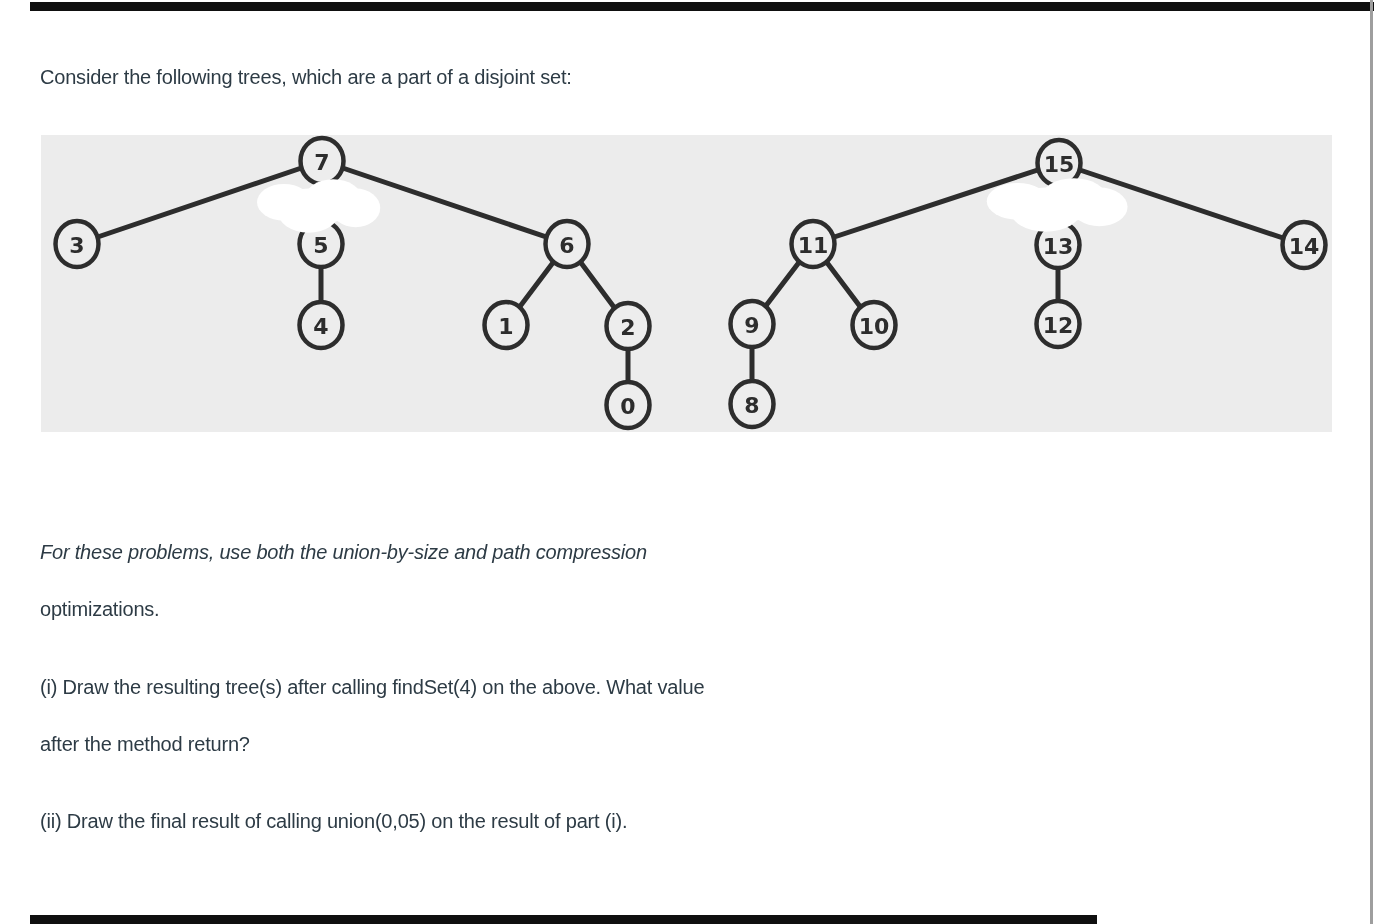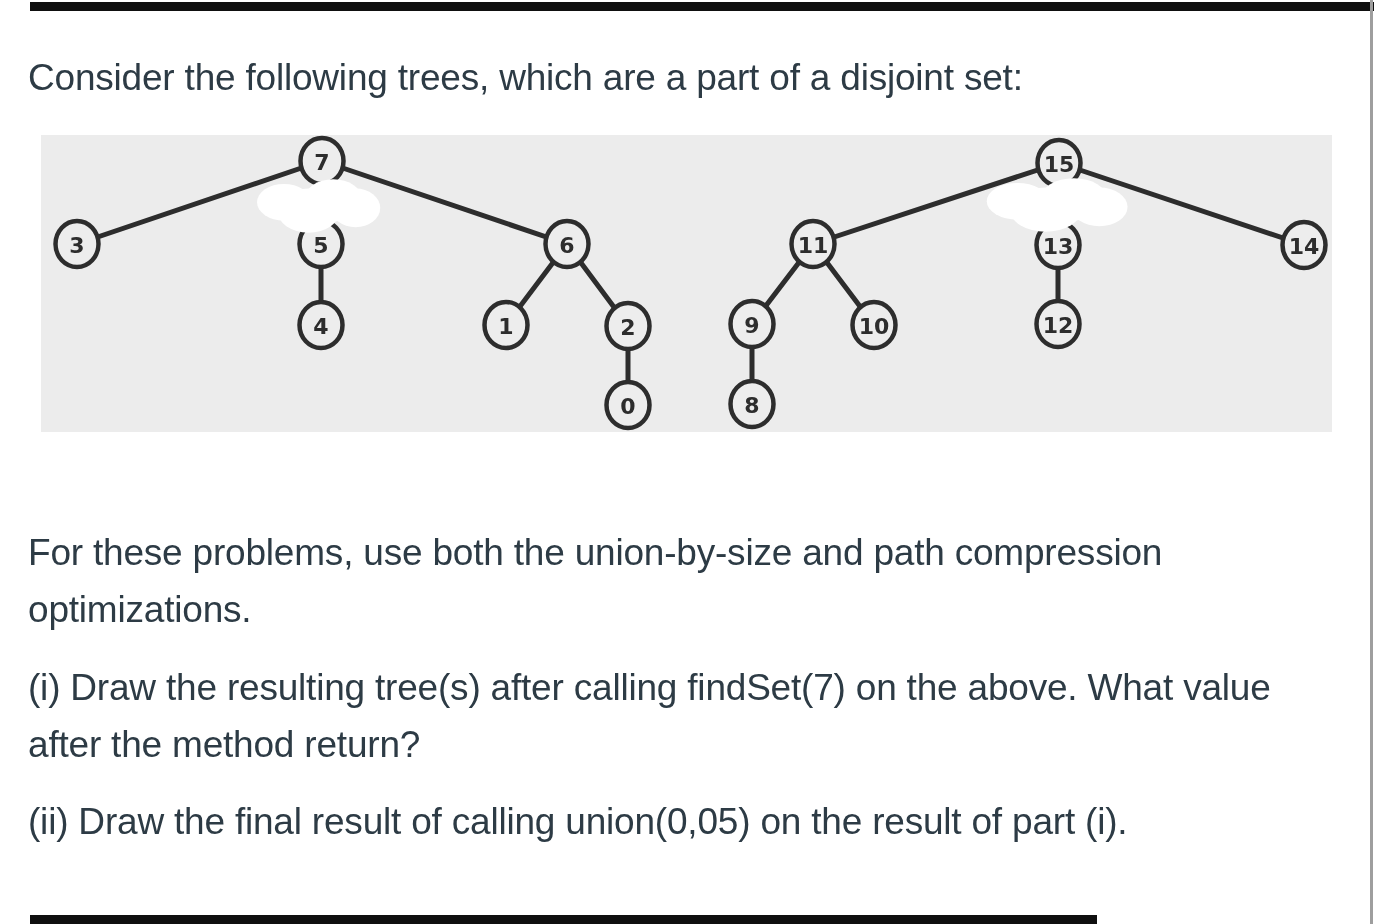--- a/index.html
+++ b/index.html
@@ -5,29 +5,29 @@
   html, body { margin: 0; padding: 0; background: #ffffff; }
   body {
     width: 1374px; height: 924px;
     position: relative;
     overflow: hidden;
     font-family: "Liberation Sans", sans-serif;
     color: #2d3b45;
   }
   .text-line {
     position: absolute;
-    left: 28px;
-    font-size: 37px;
+    left: 40px;
+    font-size: 20px;
     line-height: 57px;
     letter-spacing: -0.2px;
     color: #2d3b45;
     white-space: nowrap;
   }
   #intro-line { top: 49px; }
-  #p1-l1 { top: 524px; }
+  #p1-l1 { top: 524px; font-style: italic; }
   #p1-l2 { top: 581px; }
   #p2-l1 { top: 659px; }
   #p2-l2 { top: 716px; }
   #p3-l1 { top: 793px; }
 
   #diagram-panel {
     position: absolute;
     left: 41px; top: 135px;
     width: 1291px; height: 297px;
     background: #ececec;
@@ -115,18 +115,18 @@
       <ellipse cx="1004.64" cy="74.6" rx="35.84" ry="22.08" fill="#ffffff"></ellipse>
       <ellipse cx="1032.8" cy="63.56" rx="33.28" ry="20.24" fill="#ffffff"></ellipse>
       <ellipse cx="1058.4" cy="71.84" rx="28.16" ry="19.32" fill="#ffffff"></ellipse>
       <ellipse cx="1020" cy="70" rx="43.52" ry="16.56" fill="#ffffff"></ellipse>
     </svg>
 </div>
 
 <div id="p1-l1" class="text-line">For these problems, use both the union-by-size and path compression</div>
 <div id="p1-l2" class="text-line">optimizations.</div>
 
-<div id="p2-l1" class="text-line">(i) Draw the resulting tree(s) after calling findSet(7) on the above. What value</div>
+<div id="p2-l1" class="text-line">(i) Draw the resulting tree(s) after calling findSet(4) on the above. What value</div>
 <div id="p2-l2" class="text-line">after the method return?</div>
 
 <div id="p3-l1" class="text-line">(ii) Draw the final result of calling union(0,05) on the result of part (i).</div>
 
 <div id="cropped-bar-bottom"></div>
 
 </body></html>

